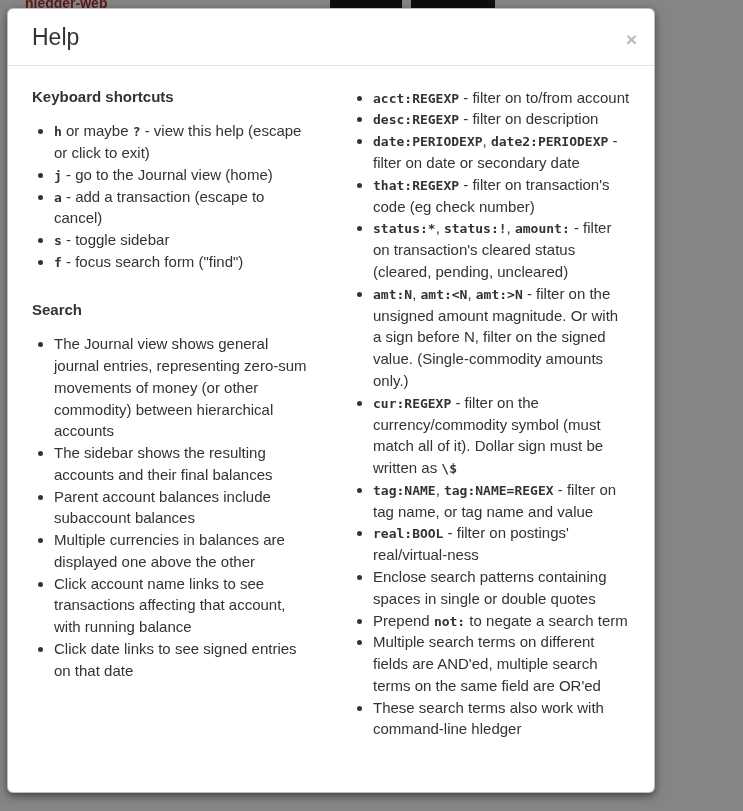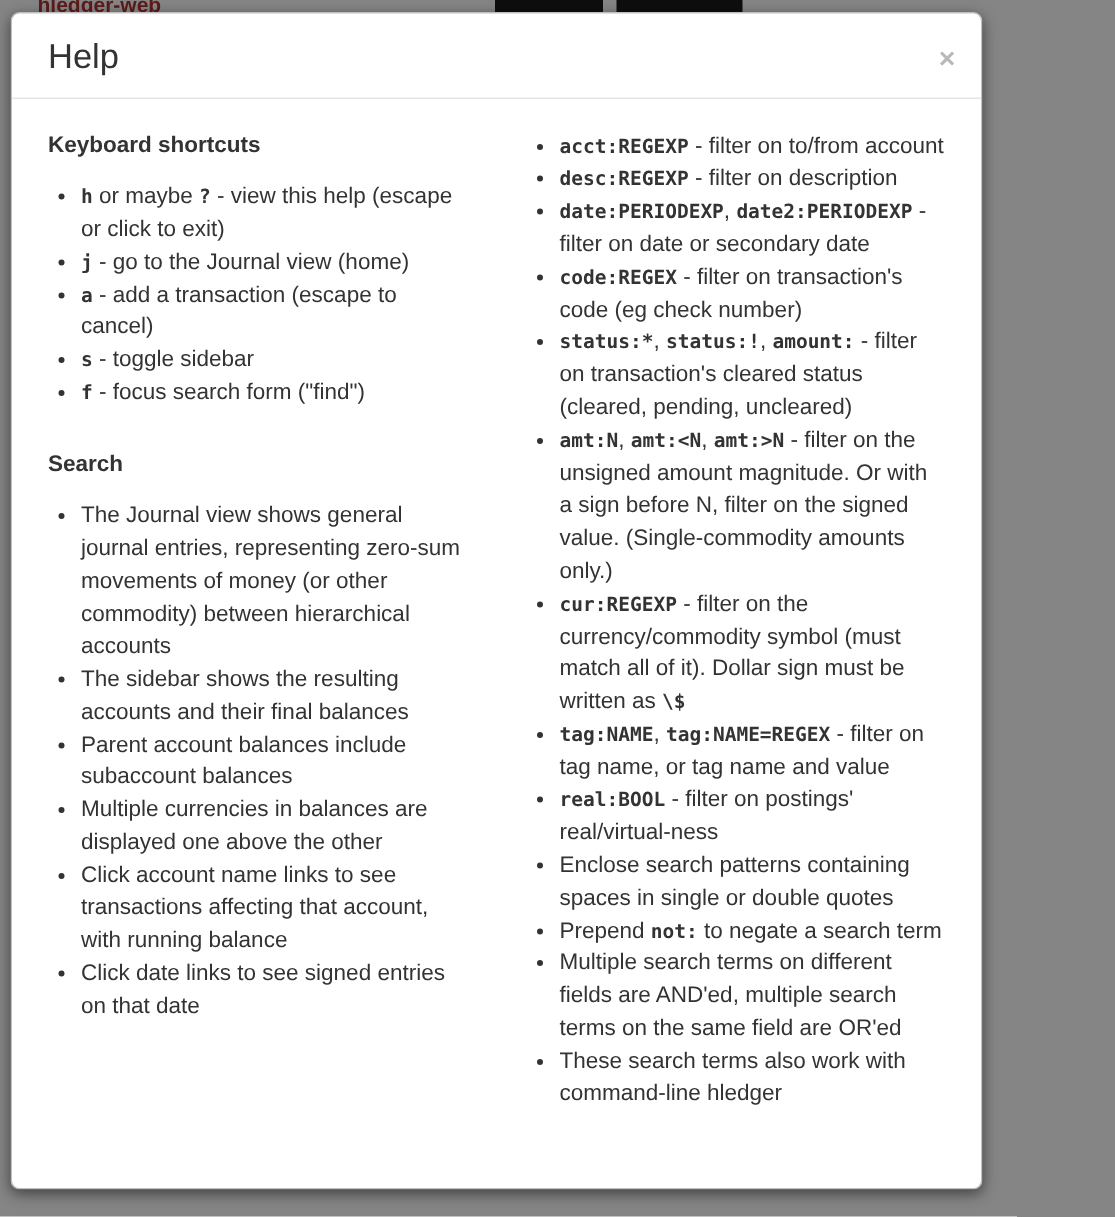--- a/index.html
+++ b/index.html
@@ -123,21 +123,21 @@
           <li>Multiple currencies in balances are displayed one above the other</li>
           <li>Click account name links to see transactions affecting that account, with running balance</li>
           <li>Click date links to see signed entries on that date</li>
         </ul>
       </div>
     <div class="col">
         <ul class="help-list">
           <li><code>acct:REGEXP</code> - filter on to/from account</li>
           <li><code>desc:REGEXP</code> - filter on description</li>
           <li><code>date:PERIODEXP</code>, <code>date2:PERIODEXP</code> - filter on date or secondary date</li>
-          <li><code>code:REGEX</code> - filter on transaction's code (eg check number)</li>
+          <li><code>that:REGEXP</code> - filter on transaction's code (eg check number)</li>
           <li><code>status:*</code>, <code>status:!</code>, <code>amount:</code> - filter on transaction's cleared status (cleared, pending, uncleared)</li>
           <li><code>amt:N</code>, <code>amt:&lt;N</code>, <code>amt:&gt;N</code> - filter on the unsigned amount magnitude. Or with a sign before N, filter on the signed value. (Single-commodity amounts only.)</li>
           <li><code>cur:REGEXP</code> - filter on the currency/commodity symbol (must match all of it). Dollar sign must be written as <code>\$</code></li>
           <li><code>tag:NAME</code>, <code>tag:NAME=REGEX</code> - filter on tag name, or tag name and value</li>
           <li><code>real:BOOL</code> - filter on postings' real/virtual-ness</li>
           <li>Enclose search patterns containing spaces in single or double quotes</li>
           <li>Prepend <code>not:</code> to negate a search term</li>
           <li>Multiple search terms on different fields are AND'ed, multiple search terms on the same field are OR'ed</li>
           <li>These search terms also work with command-line hledger</li>
         </ul>

